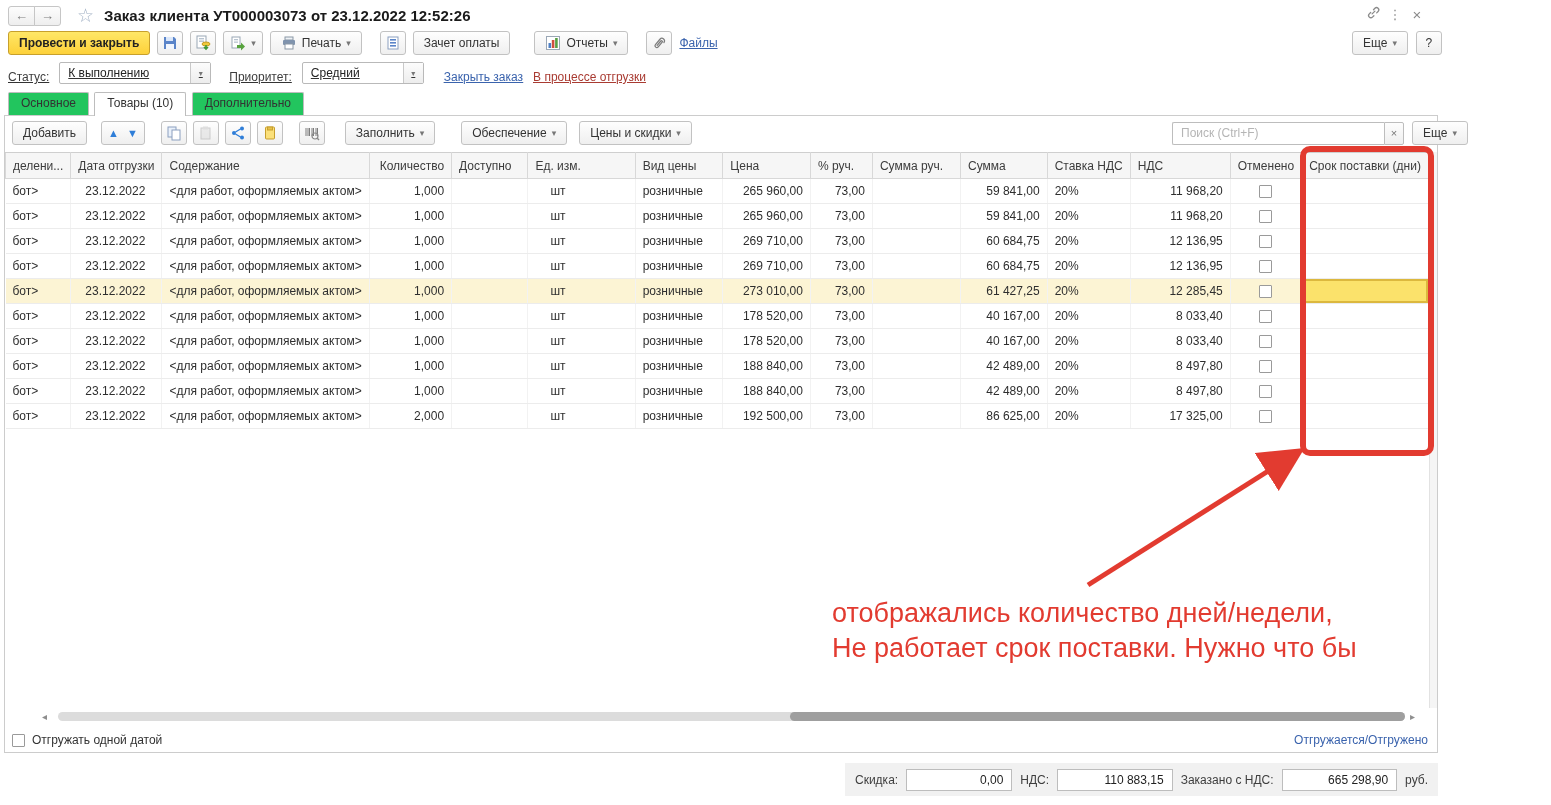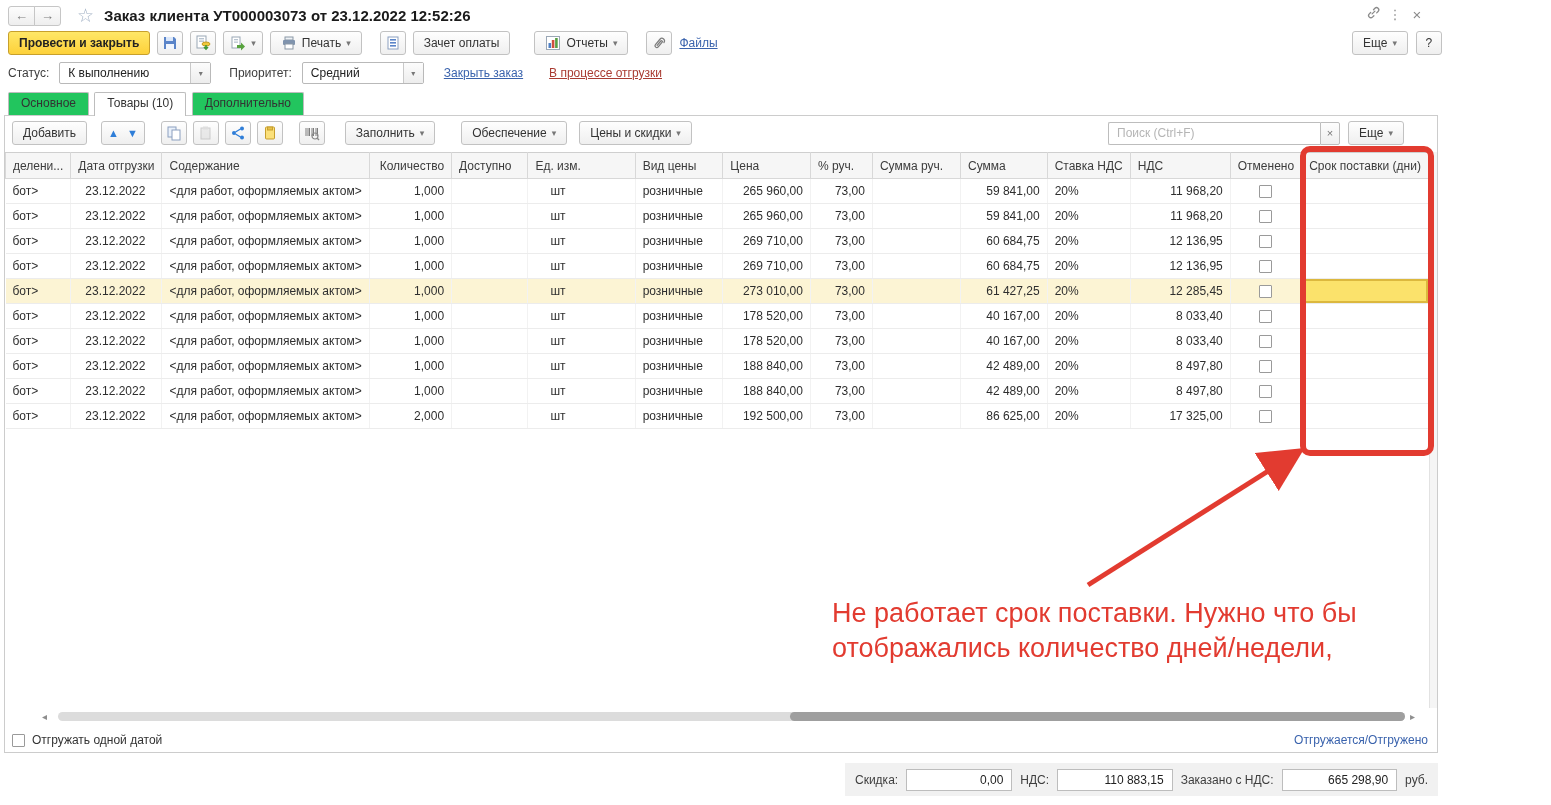--- a/index.html
+++ b/index.html
@@ -166,33 +166,33 @@
     <span class="link">Файлы</span>
   </div>
   <div class="abs" style="left:1352px; top:31px; display:flex; gap:8px;">
     <span class="btn">
       <span>Еще</span>
       <span class="caret">▾</span>
     </span>
     <span class="btn icon-only">?</span>
   </div>
 
-  <div class="abs" style="left:8px; top:62px; display:flex; align-items:center; gap:10px;">
+  <div class="abs" style="left:8px; top:62px; display:flex; align-items:flex-end; gap:10px;text-decoration:underline;">
     <span style="color:#3d3d3d;">Статус:</span>
     <span class="combo" style="width:152px;">
       <span class="val">К выполнению</span>
       <span class="dd">▾</span>
     </span>
     <span style="margin-left:8px; color:#3d3d3d;">Приоритет:</span>
     <span class="combo" style="width:122px;">
       <span class="val">Средний</span>
       <span class="dd">▾</span>
     </span>
     <span class="link" style="margin-left:10px;">Закрыть заказ</span>
-    <span class="redlink" style="margin-left:16px;">В процессе отгрузки</span>
+    <span class="redlink" style="margin-left:0;">В процессе отгрузки</span>
   </div>
 
   <div class="abs" style="left:8px; top:92px; z-index:3;">
     <span class="tab">Основное</span>
     <span class="tab active">Товары (10)</span>
     <span class="tab">Дополнительно</span>
   </div>
 
   <div class="abs panel" style="left:4px; top:115px; width:1434px; height:638px;"></div>
 
@@ -241,21 +241,21 @@
     </span>
     <span class="btn" style="margin-left:20px;">
       <span>Обеспечение</span>
       <span class="caret">▾</span>
     </span>
     <span class="btn" style="margin-left:6px;">
       <span>Цены и скидки</span>
       <span class="caret">▾</span>
     </span>
   </div>
-  <div class="abs" style="left:1108px; top:121px; display:flex; align-items:center; gap:8px; z-index:4;">
+  <div class="abs" style="left:1172px; top:121px; display:flex; align-items:center; gap:8px; z-index:4;">
     <span class="search">
       <input type="text" placeholder="Поиск (Ctrl+F)" style="">
       <span class="clear">×</span>
     </span>
     <span class="btn">
       <span>Еще</span>
       <span class="caret">▾</span>
     </span>
   </div>
 
@@ -483,17 +483,17 @@
   <div class="abs ann-rect" style="left:1300px; top:146px; width:134px; height:310px;"></div>
   <svg class="abs" style="left:1070px; top:440px; z-index:40;" width="250" height="160">
     <defs>
       <marker id="ah" markerWidth="9" markerHeight="9" refX="6" refY="4.5" orient="auto">
         <path d="M0,0 L9,4.5 L0,9 z" fill="#e23b30"></path>
       </marker>
     </defs>
     <line x1="18" y1="145" x2="222" y2="16" stroke="#e23b30" stroke-width="5" marker-end="url(#ah)"></line>
   </svg>
   <div class="abs ann-text" style="left:832px; top:596px;">
+    <div>отображались количество дней/недели,</div>
     <div>Не работает срок поставки. Нужно что бы</div>
-    <div>отображались количество дней/недели,</div>
   </div>
 
 </div>
 
 </body></html>

